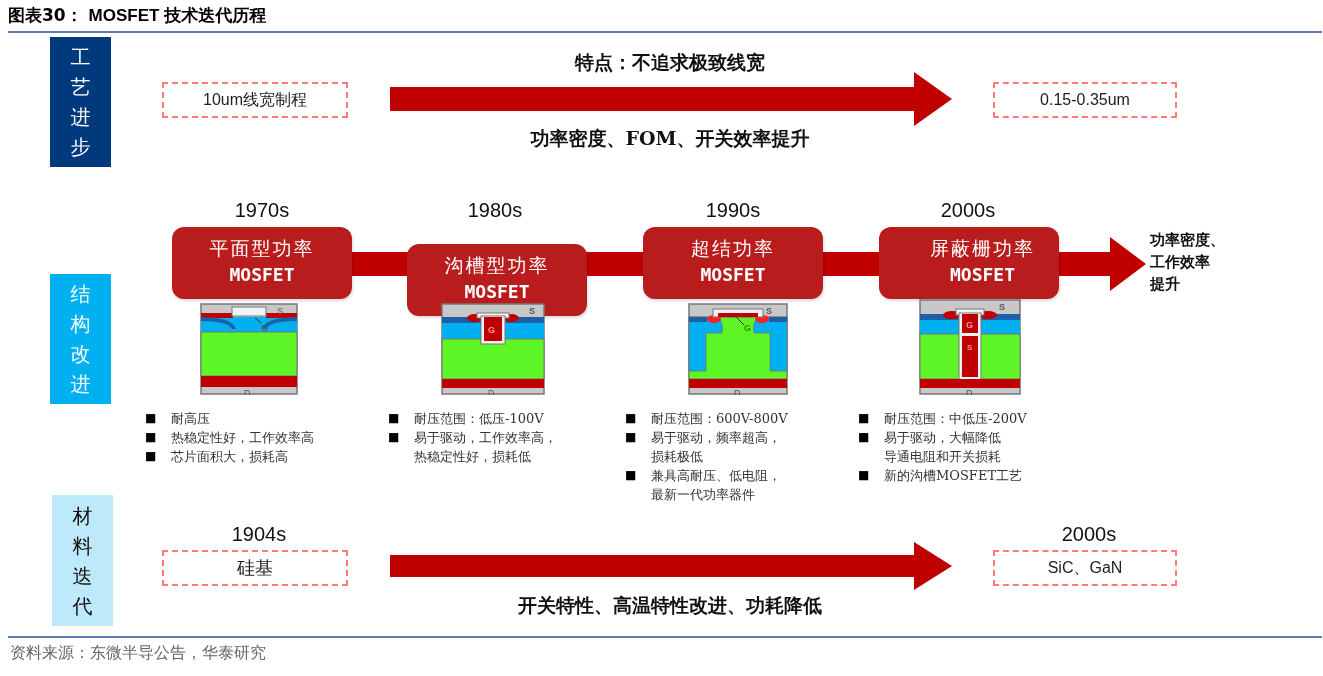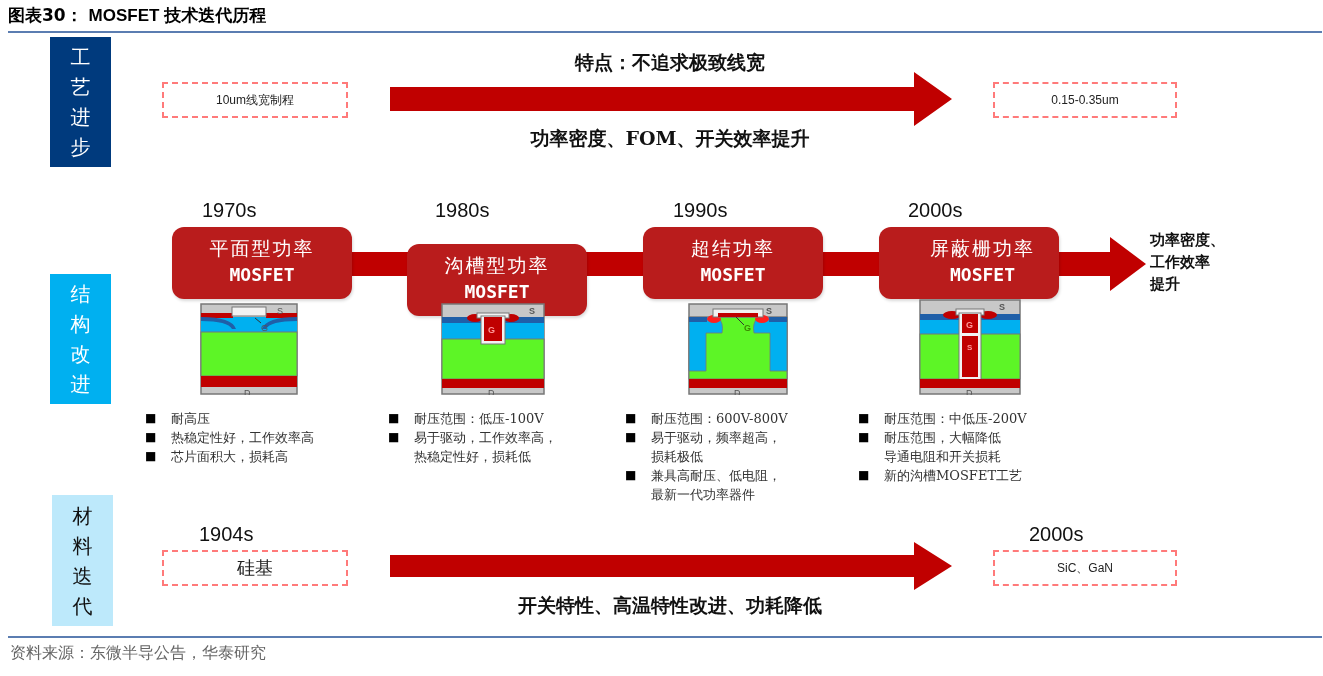--- a/index.html
+++ b/index.html
@@ -9,23 +9,23 @@
   .title { left: 8px; top: 4px; font-size: 17px; font-weight: bold; color: #000; white-space: nowrap; }
   .title .latin { font-family: "Liberation Sans", sans-serif; }
   .rule { left: 8px; height: 2px; background: #5b7db1; width: 1314px; }
   .side { width: 61px; display: flex; flex-direction: column; align-items: center; justify-content: center;
           font-family: "DejaVu Serif", serif; font-size: 20px; line-height: 30px; }
   .side span { display: block; }
   .side-1 { left: 50px; top: 37px; height: 130px; background: #003a7d; color: #fff; }
   .side-2 { left: 50px; top: 274px; height: 130px; background: #00b0f0; color: #fff; }
   .side-3 { left: 52px; top: 495px; height: 131px; background: #bde9fb; color: #111; }
   .dashbox { border: 2px dashed #ff7a7a; display: flex; align-items: center; justify-content: center;
-             font-family: "Liberation Sans", sans-serif; font-size: 12px; color: #222; }
+             font-family: "Liberation Sans", sans-serif; font-size: 16px; color: #222; }
   .caption { font-size: 19px; font-weight: bold; font-family: "DejaVu Serif", serif; white-space: nowrap; text-align: center; }
-  .year { font-family: "Liberation Sans", sans-serif; font-size: 20px; color: #111; width: 120px; }
+  .year { font-family: "Liberation Sans", sans-serif; font-size: 20px; color: #111; text-align: center; width: 120px; }
   .gen { width: 180px; height: 72px; background: #b91c1c; border-radius: 12px; color: #fff; text-align: center;
          box-shadow: 1px 2px 3px rgba(0,0,0,0.15); }
   .gen .l1 { font-family: "DejaVu Serif", serif; font-size: 19px; margin-top: 9px; letter-spacing: 2px; }
   .gen .l2 { font-family: "DejaVu Sans Mono", monospace; font-size: 18px; font-weight: bold; margin-top: 2px; }
   .bullets { font-family: "DejaVu Serif", serif; font-size: 13px; line-height: 19px; color: #333; }
   .bullets .item { display: flex; }
   .bullets .sq { width: 26px; flex: none; font-size: 12px; color: #000; }
   .bullets .txt { white-space: pre-line; }
   .source { left: 10px; top: 643px; font-size: 16px; color: #666; font-family: "DejaVu Serif", serif; }
   .right-note { left: 1150px; top: 229px; width: 120px; text-align: left; font-family: "DejaVu Serif", serif;
@@ -193,21 +193,21 @@
   <text x="80" y="11" font-size="9" font-weight="bold" fill="#555" font-family="Liberation Sans, sans-serif">S</text>
   <text x="47" y="97" font-size="9" fill="#555" font-family="Liberation Sans, sans-serif">D</text>
 </svg>
 <div class="abs bullets" style="left:858px;top:409px;width:240px;">
   <div class="item">
       <span class="sq">■</span>
       <span class="txt">耐压范围：中低压-200V</span>
     </div>
   <div class="item">
       <span class="sq">■</span>
-      <span class="txt">耐压范围，大幅降低
+      <span class="txt">易于驱动，大幅降低
 导通电阻和开关损耗</span>
     </div>
   <div class="item">
       <span class="sq">■</span>
       <span class="txt">新的沟槽MOSFET工艺</span>
     </div>
 </div>
 
 <div class="abs right-note" style="white-space:pre-line;">功率密度、
 工作效率

